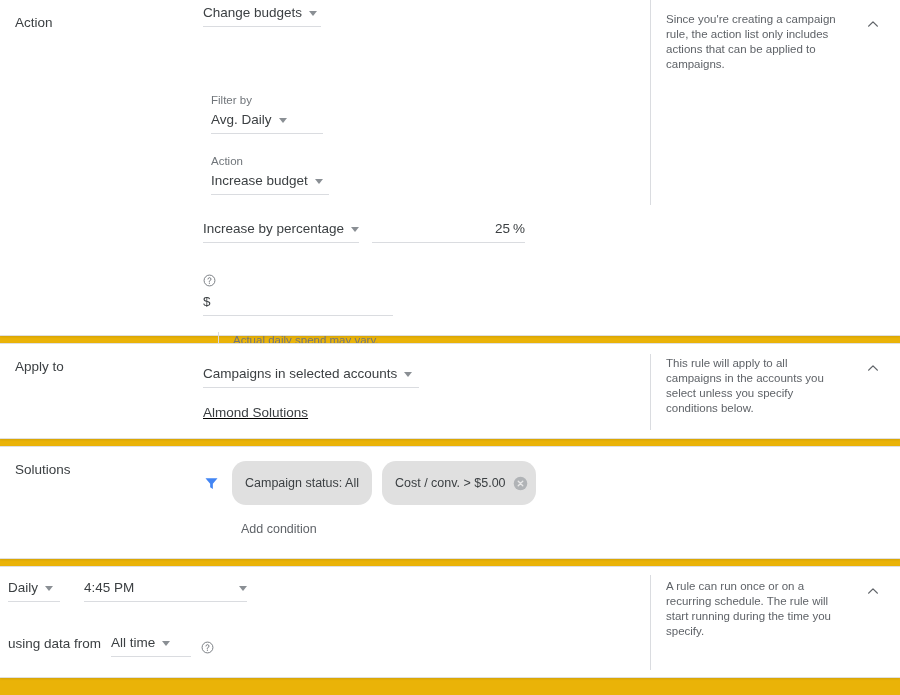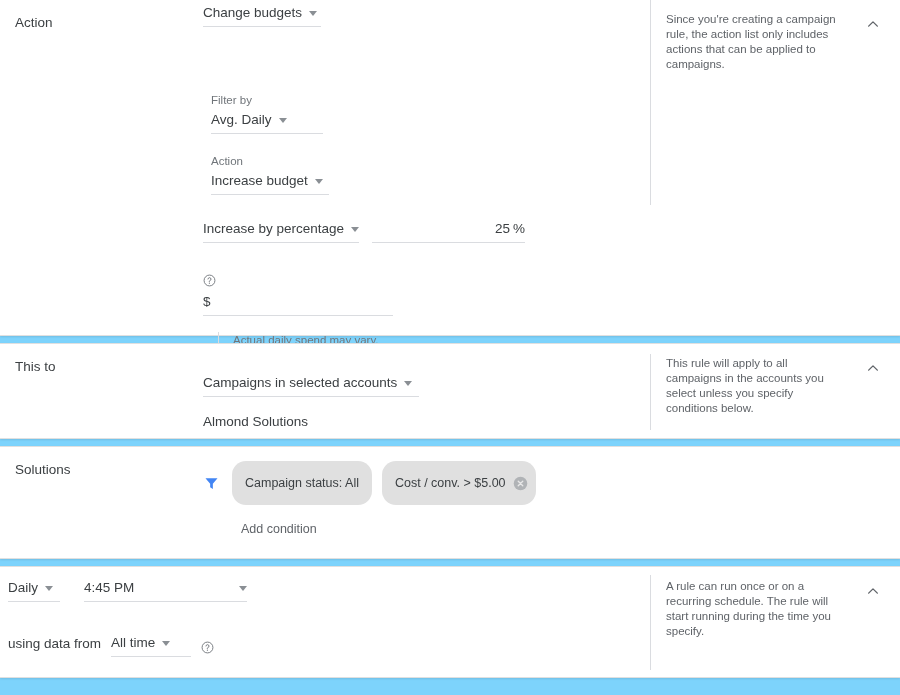--- a/index.html
+++ b/index.html
@@ -7,21 +7,21 @@
     margin: 0; padding: 0;
     width: 900px; height: 695px;
     background: #ffffff;
     font-family: "Liberation Sans", sans-serif;
     -webkit-font-smoothing: antialiased;
   }
   .page {
     width: 900px; height: 695px;
     position: relative;
     overflow: hidden;
-    background: #7dd3fc;
+    background: #eab308;
   }
 
   
   .card {
     position: relative;
     background: #ffffff;
     border-top: 1px solid #e0e0e0;
     border-bottom: 1px solid #e0e0e0;
     box-shadow: 0 1px 2px rgba(0,0,0,0.10);
     width: 900px;
@@ -171,21 +171,21 @@
   }
   .note-bar {
     width: 1px;
     height: 17px;
     background: #dadce0;
     flex: 0 0 1px;
     margin-left: 15px;
   }
 
   
-  .applyto-card .sec-body { padding-top: 29px; padding-bottom: 17px; }
+  .applyto-card .sec-body { padding-top: 20px; padding-bottom: 17px; text-decoration: underline; }
   .account-name {
     margin-top: 16px;
     font-size: 13.5px;
     color: #3c4043;
     line-height: 18px;
   }
 
   
   .cond-card .sec-body { padding-top: 14px; padding-bottom: 18px; }
   .cond-row { display: flex; align-items: center; gap: 10px; }
@@ -307,21 +307,21 @@
           </svg>
         </div>
       </div>
 
     </div>
   </div>
 
   <div class="card applyto-card" style="height:96px;">
     <div class="card-inner" style="height:95px;">
 
-      <div class="sec-label">This to</div>
+      <div class="sec-label">Apply to</div>
 
       <div class="sec-body">
         <div class="select" style="min-width:216px;">
           <span class="txt">Campaigns in selected accounts</span>
           <span class="caret"></span>
         </div>
         <div class="account-name">Almond Solutions</div>
       </div>
 
       <div class="sec-help">

